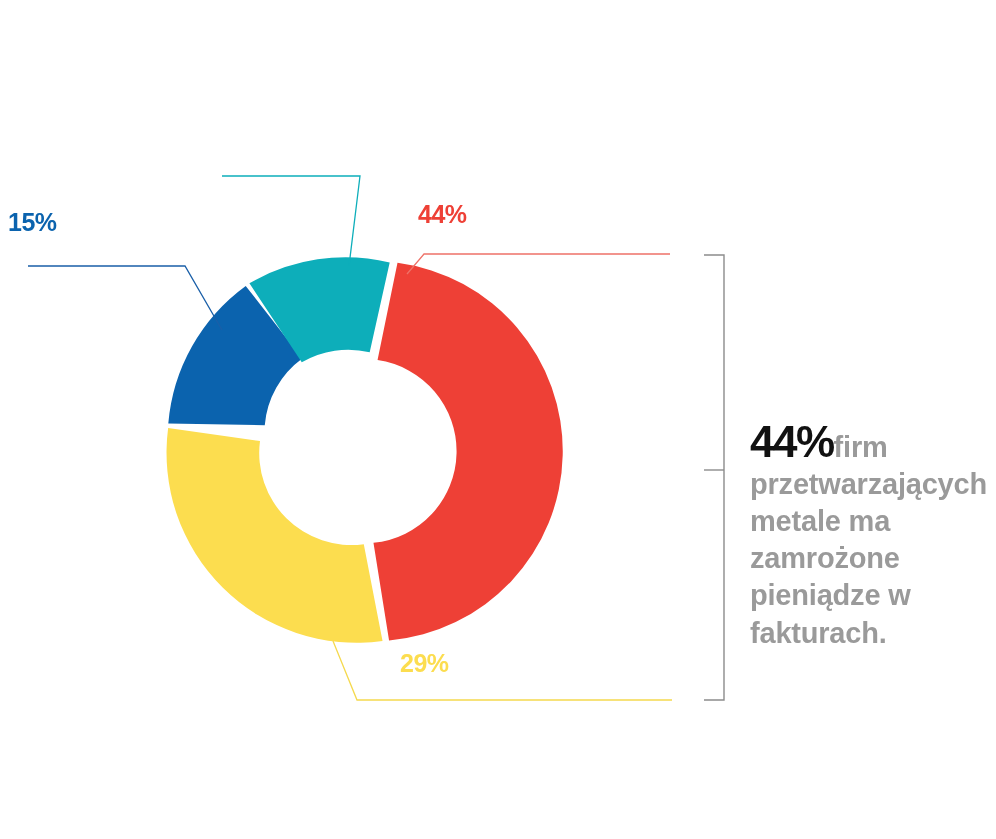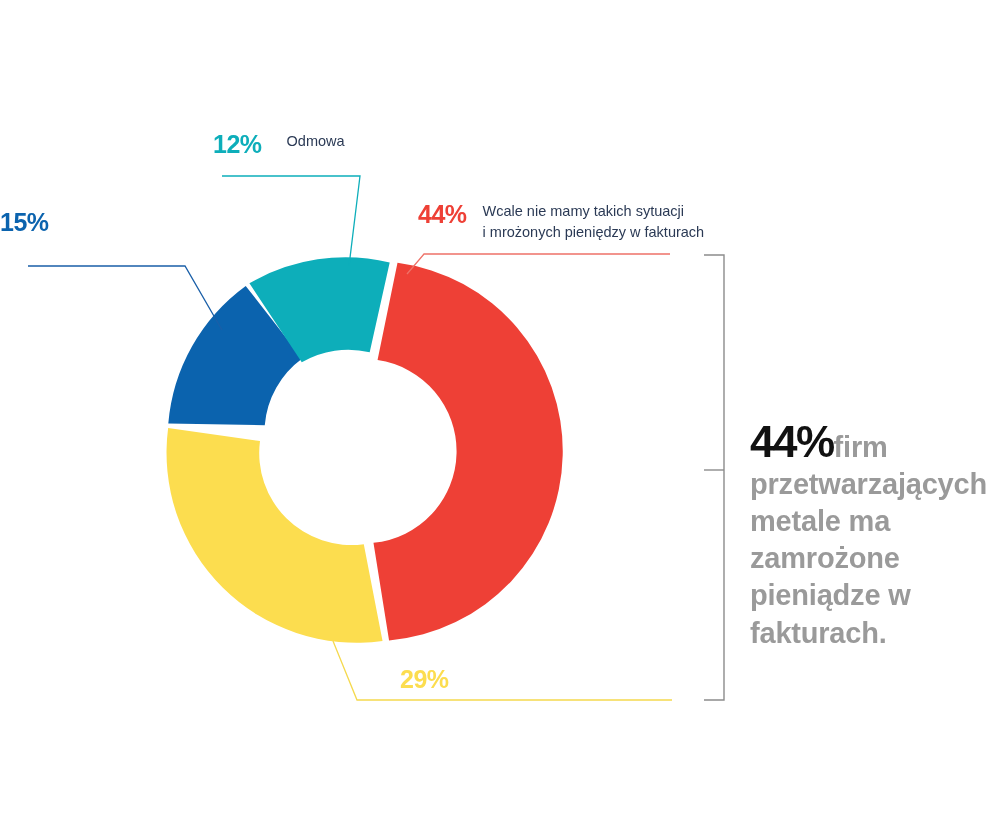--- a/index.html
+++ b/index.html
@@ -34,21 +34,21 @@
   }
   .lbl {
     color: #2b3a55;
     font-size: 14.5px;
     line-height: 1.45;
     white-space: pre-line;
   }
   
   #cb-blue {
     position: absolute;
-    left: 0;
+    left: 8px;
     top: 209px;
     display: flex;
     align-items: flex-end;
   }
   #cb-blue .pct {
     font-size: 25px;
     color: #0B63AE;
     margin-right: 22px;
     line-height: 1.1;
   }
@@ -77,21 +77,21 @@
   #cb-red .pct {
     font-size: 25px;
     color: #EE4036;
     margin-right: 16px;
     line-height: 1.1;
   }
   
   #cb-yellow {
     position: absolute;
     left: 400px;
-    top: 666px;
+    top: 650px;
     display: flex;
     align-items: flex-start;
   }
   #cb-yellow .pct {
     font-size: 25px;
     color: #FCDD4F;
     margin-right: 16px;
     line-height: 1.1;
   }
   
@@ -159,29 +159,23 @@
     <path fill="none" stroke="#f5d94e" stroke-width="1.3" d="M 333 641 L 357 700 L 672 700"></path>
 
     <path fill="none" stroke="#8c8c8c" stroke-width="1.4" d="M 704 255 L 724 255 L 724 700 L 704 700"></path>
     <path fill="none" stroke="#8c8c8c" stroke-width="1.4" d="M 724 470 L 704 470"></path>
   </svg>
 
   <div id="cb-blue">
     <span class="pct">15%</span>
   </div>
 
-  <div id="cb-teal">
-    <span class="pct">12%</span>
-    <span class="lbl">Odmowa</span>
-  </div>
 
   <div id="cb-red">
     <span class="pct">44%</span>
-    <span class="lbl">Wcale nie mamy takich sytuacji
-i mrożonych pieniędzy w fakturach</span>
   </div>
 
   <div id="cb-yellow">
     <span class="pct">29%</span>
   </div>
 
   <div id="summary">
     <span class="inline-wrap">
       <span class="big-pct">44%</span><span class="big-text">firm przetwarzających metale ma zamrożone pieniądze w fakturach.</span>
     </span>

